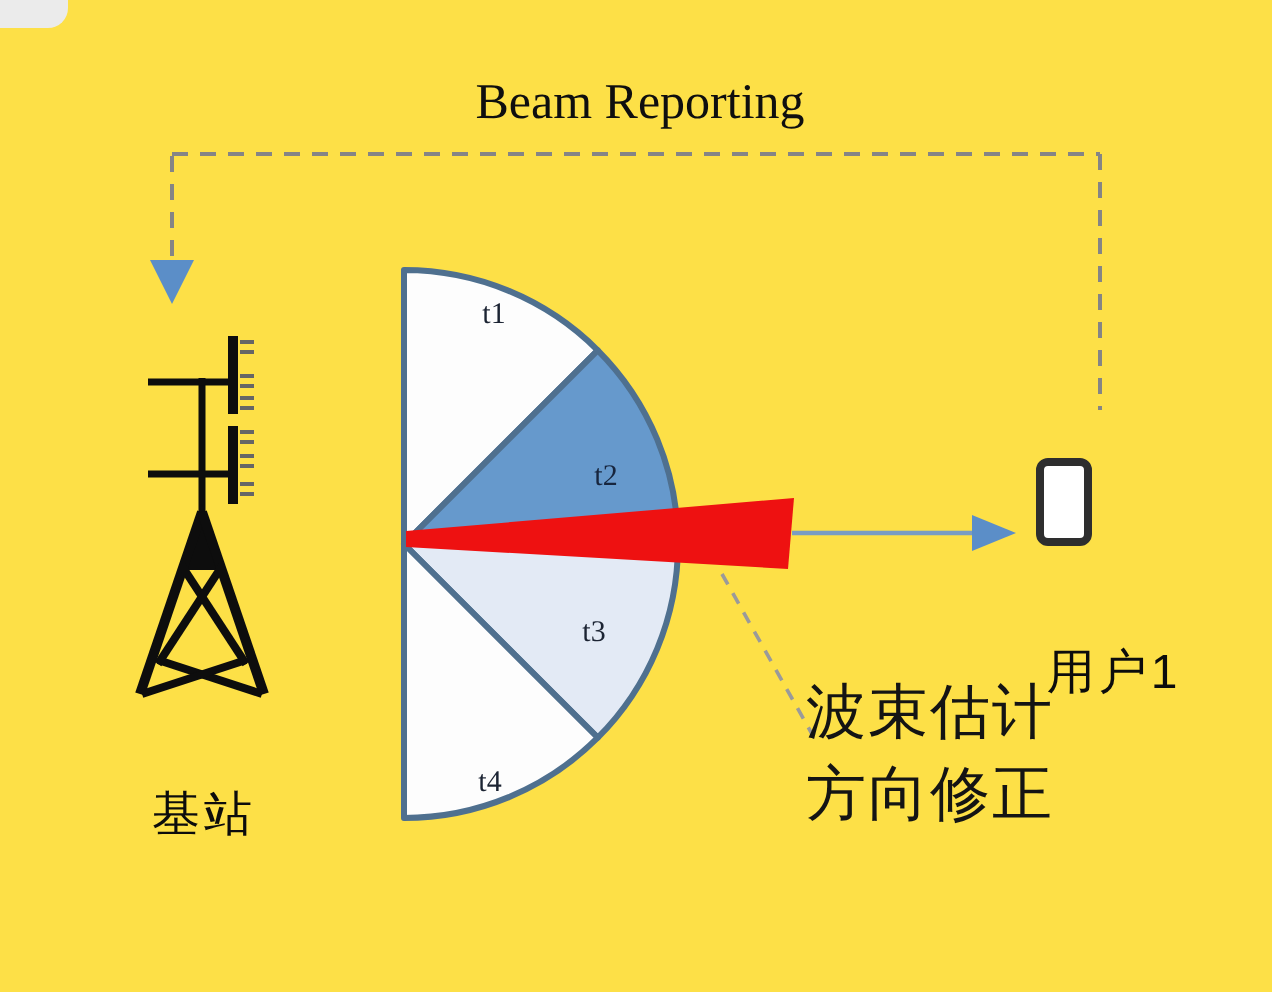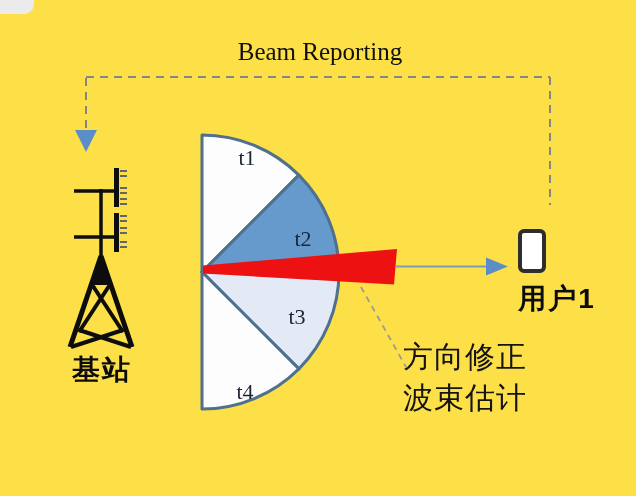--- a/index.html
+++ b/index.html
@@ -12,27 +12,27 @@
     background:#ebebeb;border-bottom-right-radius:10px;
   }
   .abs{position:absolute;}
   .title{
     left:320px;top:38px;transform:translateX(-50%);
     font-size:25px;color:#0f0f0f;white-space:nowrap;
     font-family:"Liberation Serif",serif;
   }
   .sector-label{
     transform:translate(-50%,-50%);
-    font-size:22px;color:#1c2433;
+    font-size:15px;color:#1c2433;
     font-family:"Liberation Serif",serif;
   }
   .cn-bold{
     transform:translateX(-50%);
-    font-size:28px;font-weight:700;color:#0c0c0c;white-space:nowrap;
-    font-family:"Liberation Sans",sans-serif;letter-spacing:2px;
+    font-size:24px;font-weight:400;color:#0c0c0c;white-space:nowrap;
+    font-family:"Liberation Sans",sans-serif;letter-spacing:2px;margin-top:40px;
   }
   .annotation{
     left:403px;top:336px;
     font-size:30px;line-height:41px;color:#141414;white-space:nowrap;
     font-family:"Liberation Serif",serif;letter-spacing:1px;
   }
   svg{position:absolute;left:0;top:0;}
 </style>
 </head>
 <body>
@@ -103,17 +103,17 @@
   <div class="abs sector-label" style="left:247px;top:158px;">t1</div>
   <div class="abs sector-label" style="left:303px;top:239px;color:#17253d;">t2</div>
   <div class="abs sector-label" style="left:297px;top:317px;">t3</div>
   <div class="abs sector-label" style="left:245px;top:392px;">t4</div>
 
   <div class="abs cn-bold" style="left:102px;top:351px;">基站</div>
 
   <div class="abs cn-bold" style="left:557px;top:280px;">用户1</div>
 
   <div class="abs annotation">
+    <div>波束估计</div>
     <div>方向修正</div>
-    <div>波束估计</div>
   </div>
 
 </div>
 
 </body></html>

